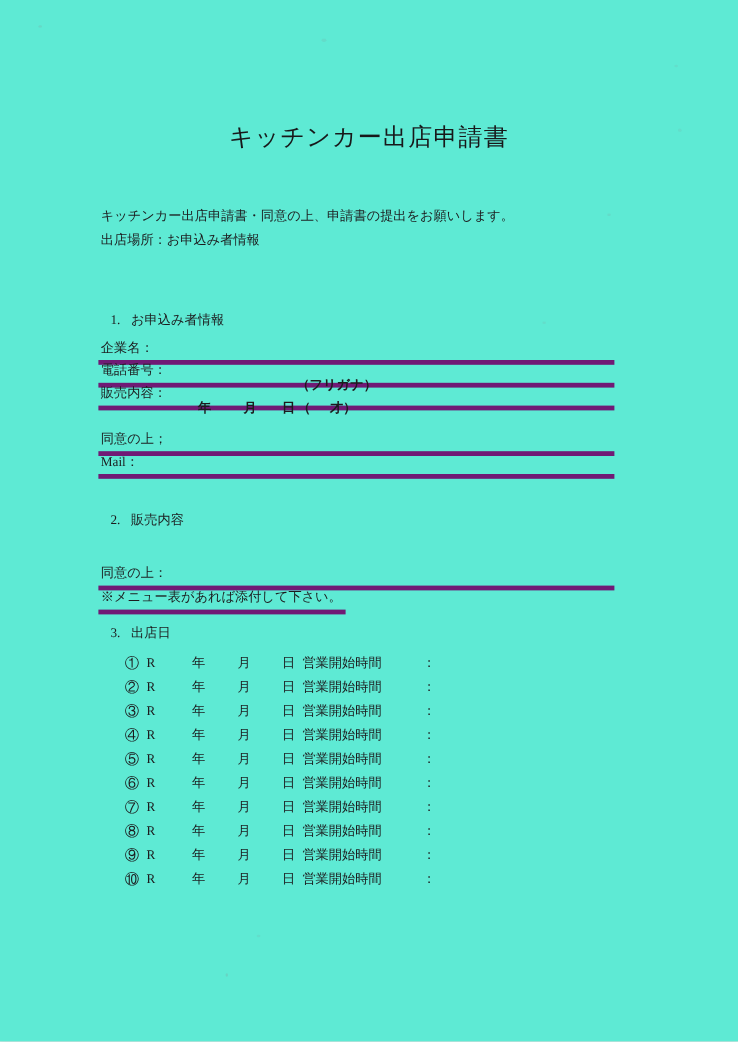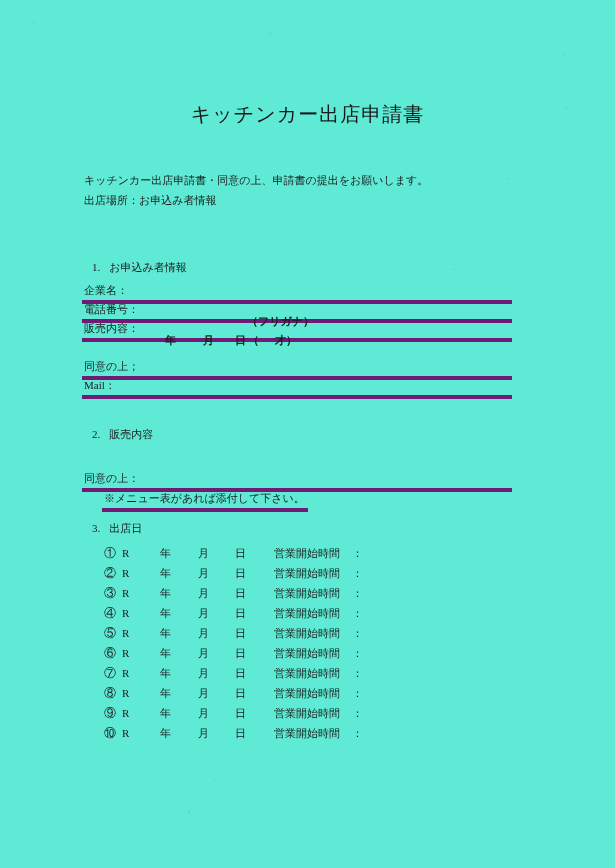--- a/index.html
+++ b/index.html
@@ -33,33 +33,33 @@
     white-space:nowrap;
   }
   .sec-heading .sec-title{margin-left:9px;}
   .field{
     position:absolute;left:82px;width:428px;height:13px;
     border-bottom:4px solid #701a75;
     font-size:11px;line-height:13px;
     padding:0 0 3px 2px;
     white-space:nowrap;
   }
-  .field.short{width:204px;margin-left:20px;}
+  .field.short{width:204px;}
   .field .abs{position:absolute;top:12px;white-space:nowrap;font-weight:bold;}
   .schedule-row{
     position:absolute;left:0;width:100%;height:14px;
     font-size:11px;line-height:14px;
   }
   .schedule-row span{position:absolute;top:0;white-space:nowrap;}
   .c-num{left:104px;font-size:12px;}
   .c-era{left:122px;}
   .c-year{left:160px;}
   .c-month{left:198px;}
   .c-day{left:235px;}
-  .c-time{left:252px;margin-left:22px;}
+  .c-time{left:252px;}
   .c-colon{left:352px;}
   .speck{
     position:absolute;border-radius:50%;
     background:#8a8a88;
   }
 </style>
 </head>
 <body>
 
 <div class="page">

